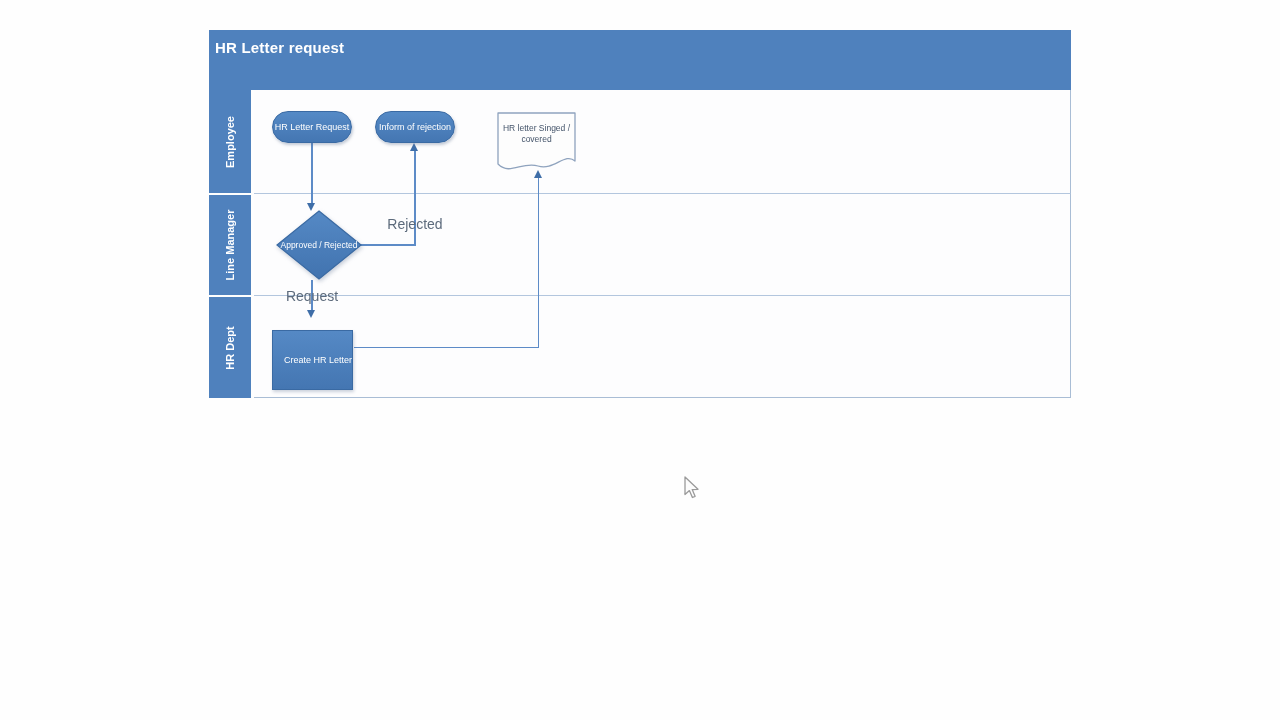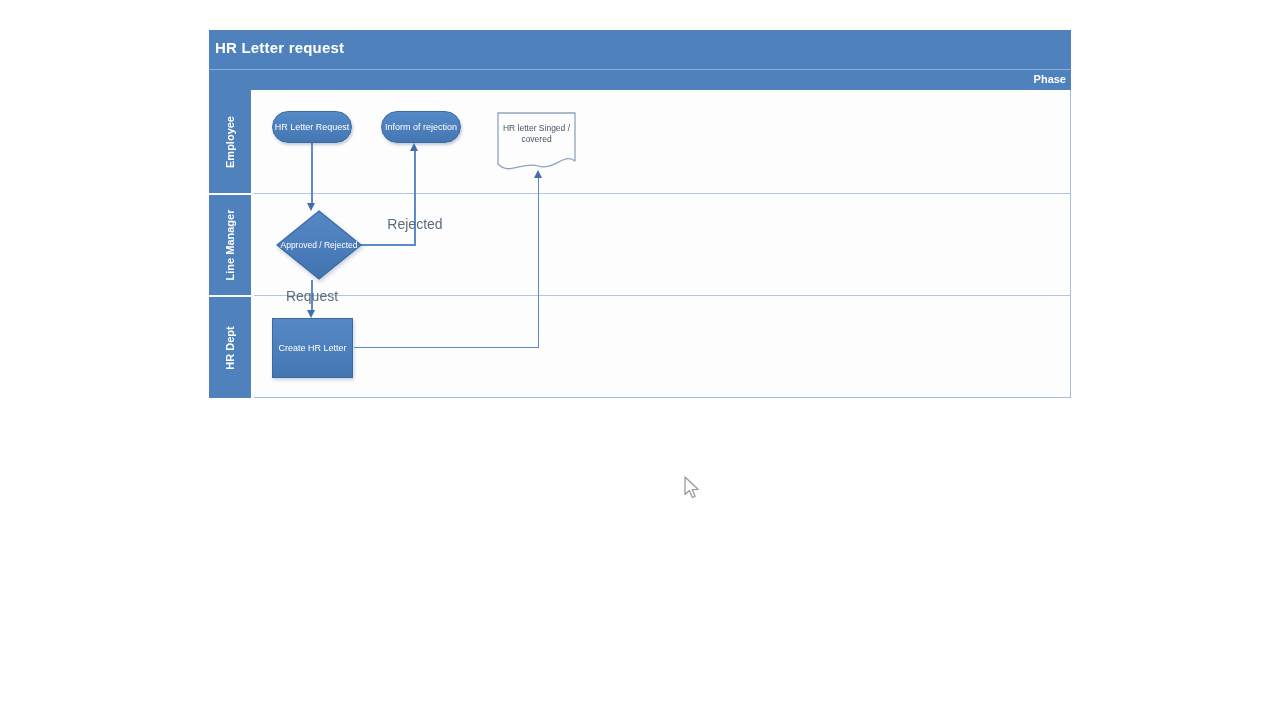--- a/index.html
+++ b/index.html
@@ -77,23 +77,20 @@
 </style>
 </head>
 <body>
 
 <div id="page">
 
   <div id="frame">
 
     <div class="frame-header">
       <div class="frame-title">HR Letter request</div>
-      <div class="phase-row">
-        <div class="phase-label">Phase</div>
-      </div>
     </div>
 
     <div class="lane-label" style="top:60px;height:103px;">
       <span class="vtext">Employee</span>
     </div>
     <div class="lane-label" style="top:165px;height:100px;">
       <span class="vtext">Line Manager</span>
     </div>
     <div class="lane-label" style="top:267px;height:101px;">
       <span class="vtext">HR Dept</span>
@@ -116,21 +113,21 @@
     <div class="clabel" style="left:103px;top:266px;">Request</div>
 
     <div class="cline" style="left:145px;top:316.5px;width:185px;height:1.5px;"></div>
     <div class="cline" style="left:328.5px;top:148px;width:1.5px;height:170px;"></div>
     <div class="arrow-up" style="left:324.5px;top:140px;"></div>
 
     <div class="node pill" style="left:63px;top:81px;">
       <span>HR Letter Request</span>
     </div>
 
-    <div class="node pill" style="left:172px;top:81px;">
+    <div class="node pill" style="left:166px;top:81px;">
       <span>Inform of rejection</span>
     </div>
 
     <div class="doc-wrap" style="left:288px;top:82px;">
       <svg width="79" height="64" viewBox="0 0 79 64">
         <path d="M1 1 H 78 V 49 C 68 40, 57 59, 41 54 C 25 49, 13 64, 1 52 Z" fill="#fdfdfd" stroke="#8fa3be" stroke-width="1.3" stroke-linejoin="round"></path>
       </svg>
       <div class="doc-text">HR letter Singed / covered</div>
     </div>
 
@@ -140,21 +137,21 @@
           <linearGradient id="dg" x1="0" y1="0" x2="0" y2="1">
             <stop offset="0" stop-color="#5589c5"></stop>
               <stop offset="1" stop-color="#4173af"></stop>
           </linearGradient>
         </defs>
         <polygon points="43,1 85,35 43,69 1,35" fill="url(#dg)" stroke="#3a6aa3" stroke-width="1.2"></polygon>
       </svg>
       <div class="diamond-text">Approved / Rejected</div>
     </div>
 
-    <div class="node proc" style="left:63px;top:288px;">
+    <div class="node proc" style="left:63px;top:300px;justify-content:flex-end;">
       <span>Create HR Letter</span>
     </div>
 
   </div>
 
   <svg id="cursor" width="20" height="26" viewBox="0 0 20 26">
     <path d="M4 2 L4 19.5 L8.4 15.6 L11.4 22.5 L14.1 21.3 L11.2 14.6 L17 14.3 Z" fill="#fcfcfc" stroke="#9a9a9a" stroke-width="1.3" stroke-linejoin="round"></path>
   </svg>
 
 </div>

